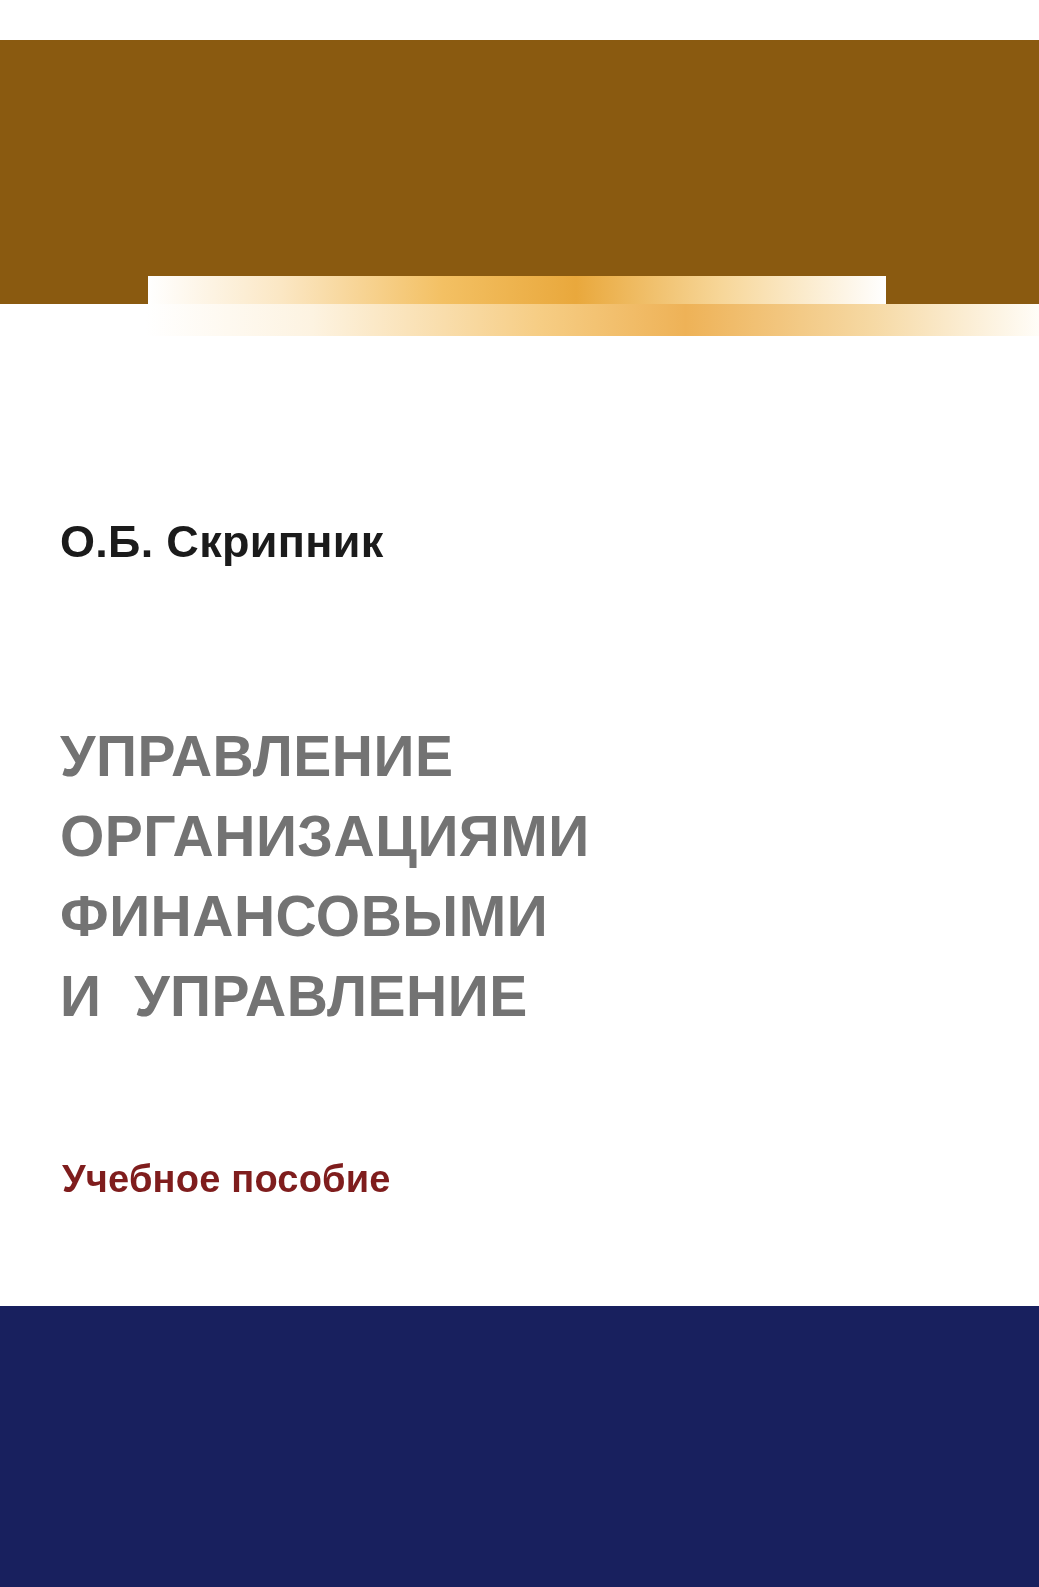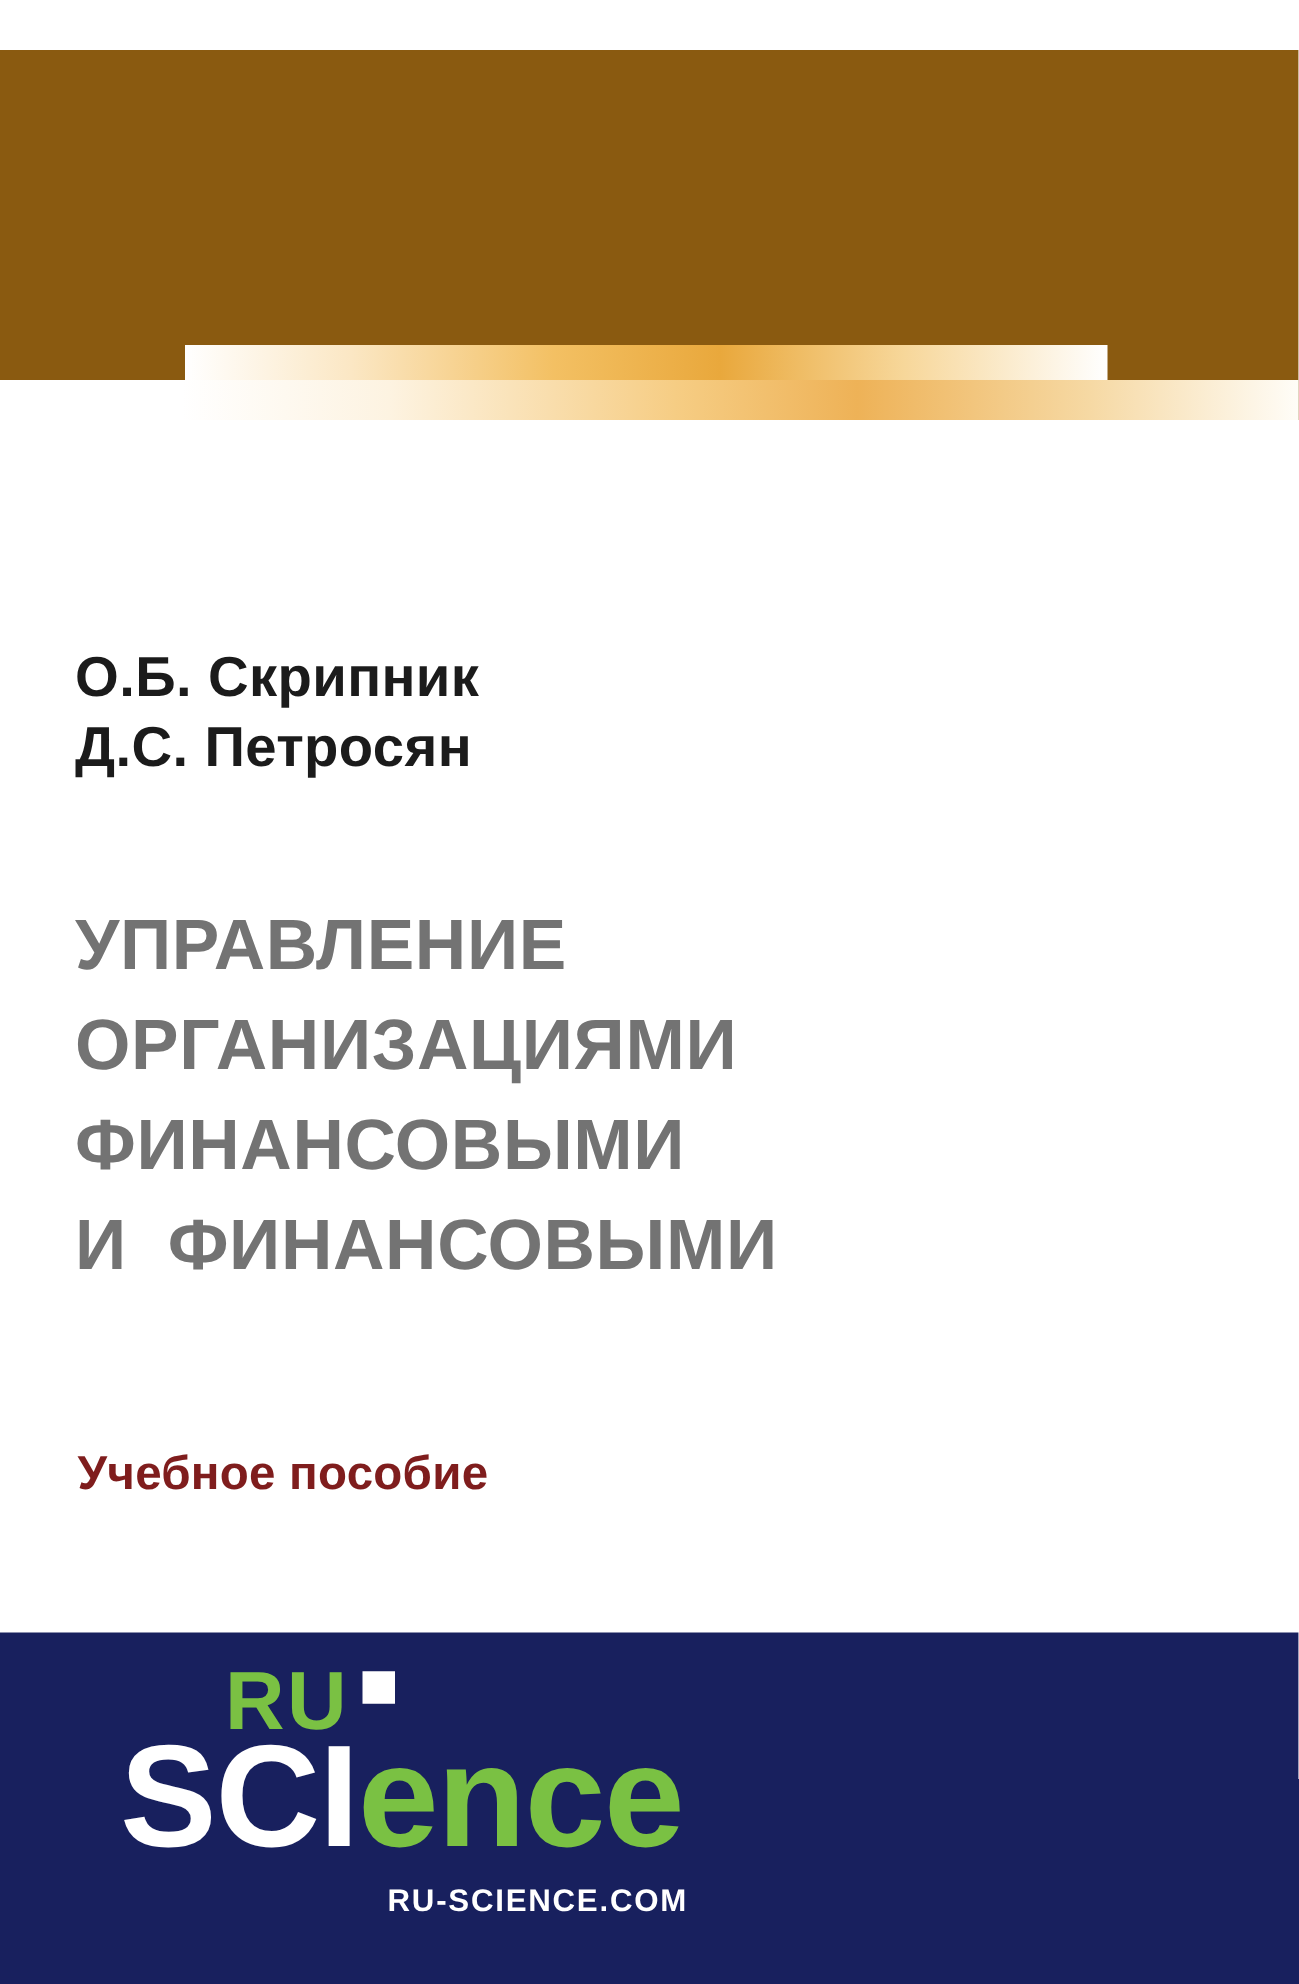--- a/index.html
+++ b/index.html
@@ -175,36 +175,27 @@
 <div class="cover">
 
   <div class="top-band"></div>
   <div class="stripe-light"></div>
   <div class="stripe-wide"></div>
 
   <div class="middle"></div>
 
   <div class="authors">
     <span class="line">О.Б. Скрипник</span>
-    <span class="line">Д.С. Петросян</span>
   </div>
 
   <div class="title">
     <span class="line">УПРАВЛЕНИЕ</span>
     <span class="line">ОРГАНИЗАЦИЯМИ</span>
     <span class="line">ФИНАНСОВЫМИ</span>
-    <span class="line">И  ФИНАНСОВЫМИ</span>
+    <span class="line">И  УПРАВЛЕНИЕ</span>
   </div>
 
   <div class="subtitle">Учебное пособие</div>
 
   <div class="bottom-band"></div>
 
-  <div class="logo">
-    <div class="logo-ru">RU</div>
-    <div class="logo-ru-square"></div>
-    <div class="logo-sci">
-      <span class="w">SCI</span><span class="g">ence</span>
-    </div>
-    <div class="logo-url">RU-SCIENCE.COM</div>
-  </div>
 
 </div>
 
 </body></html>

